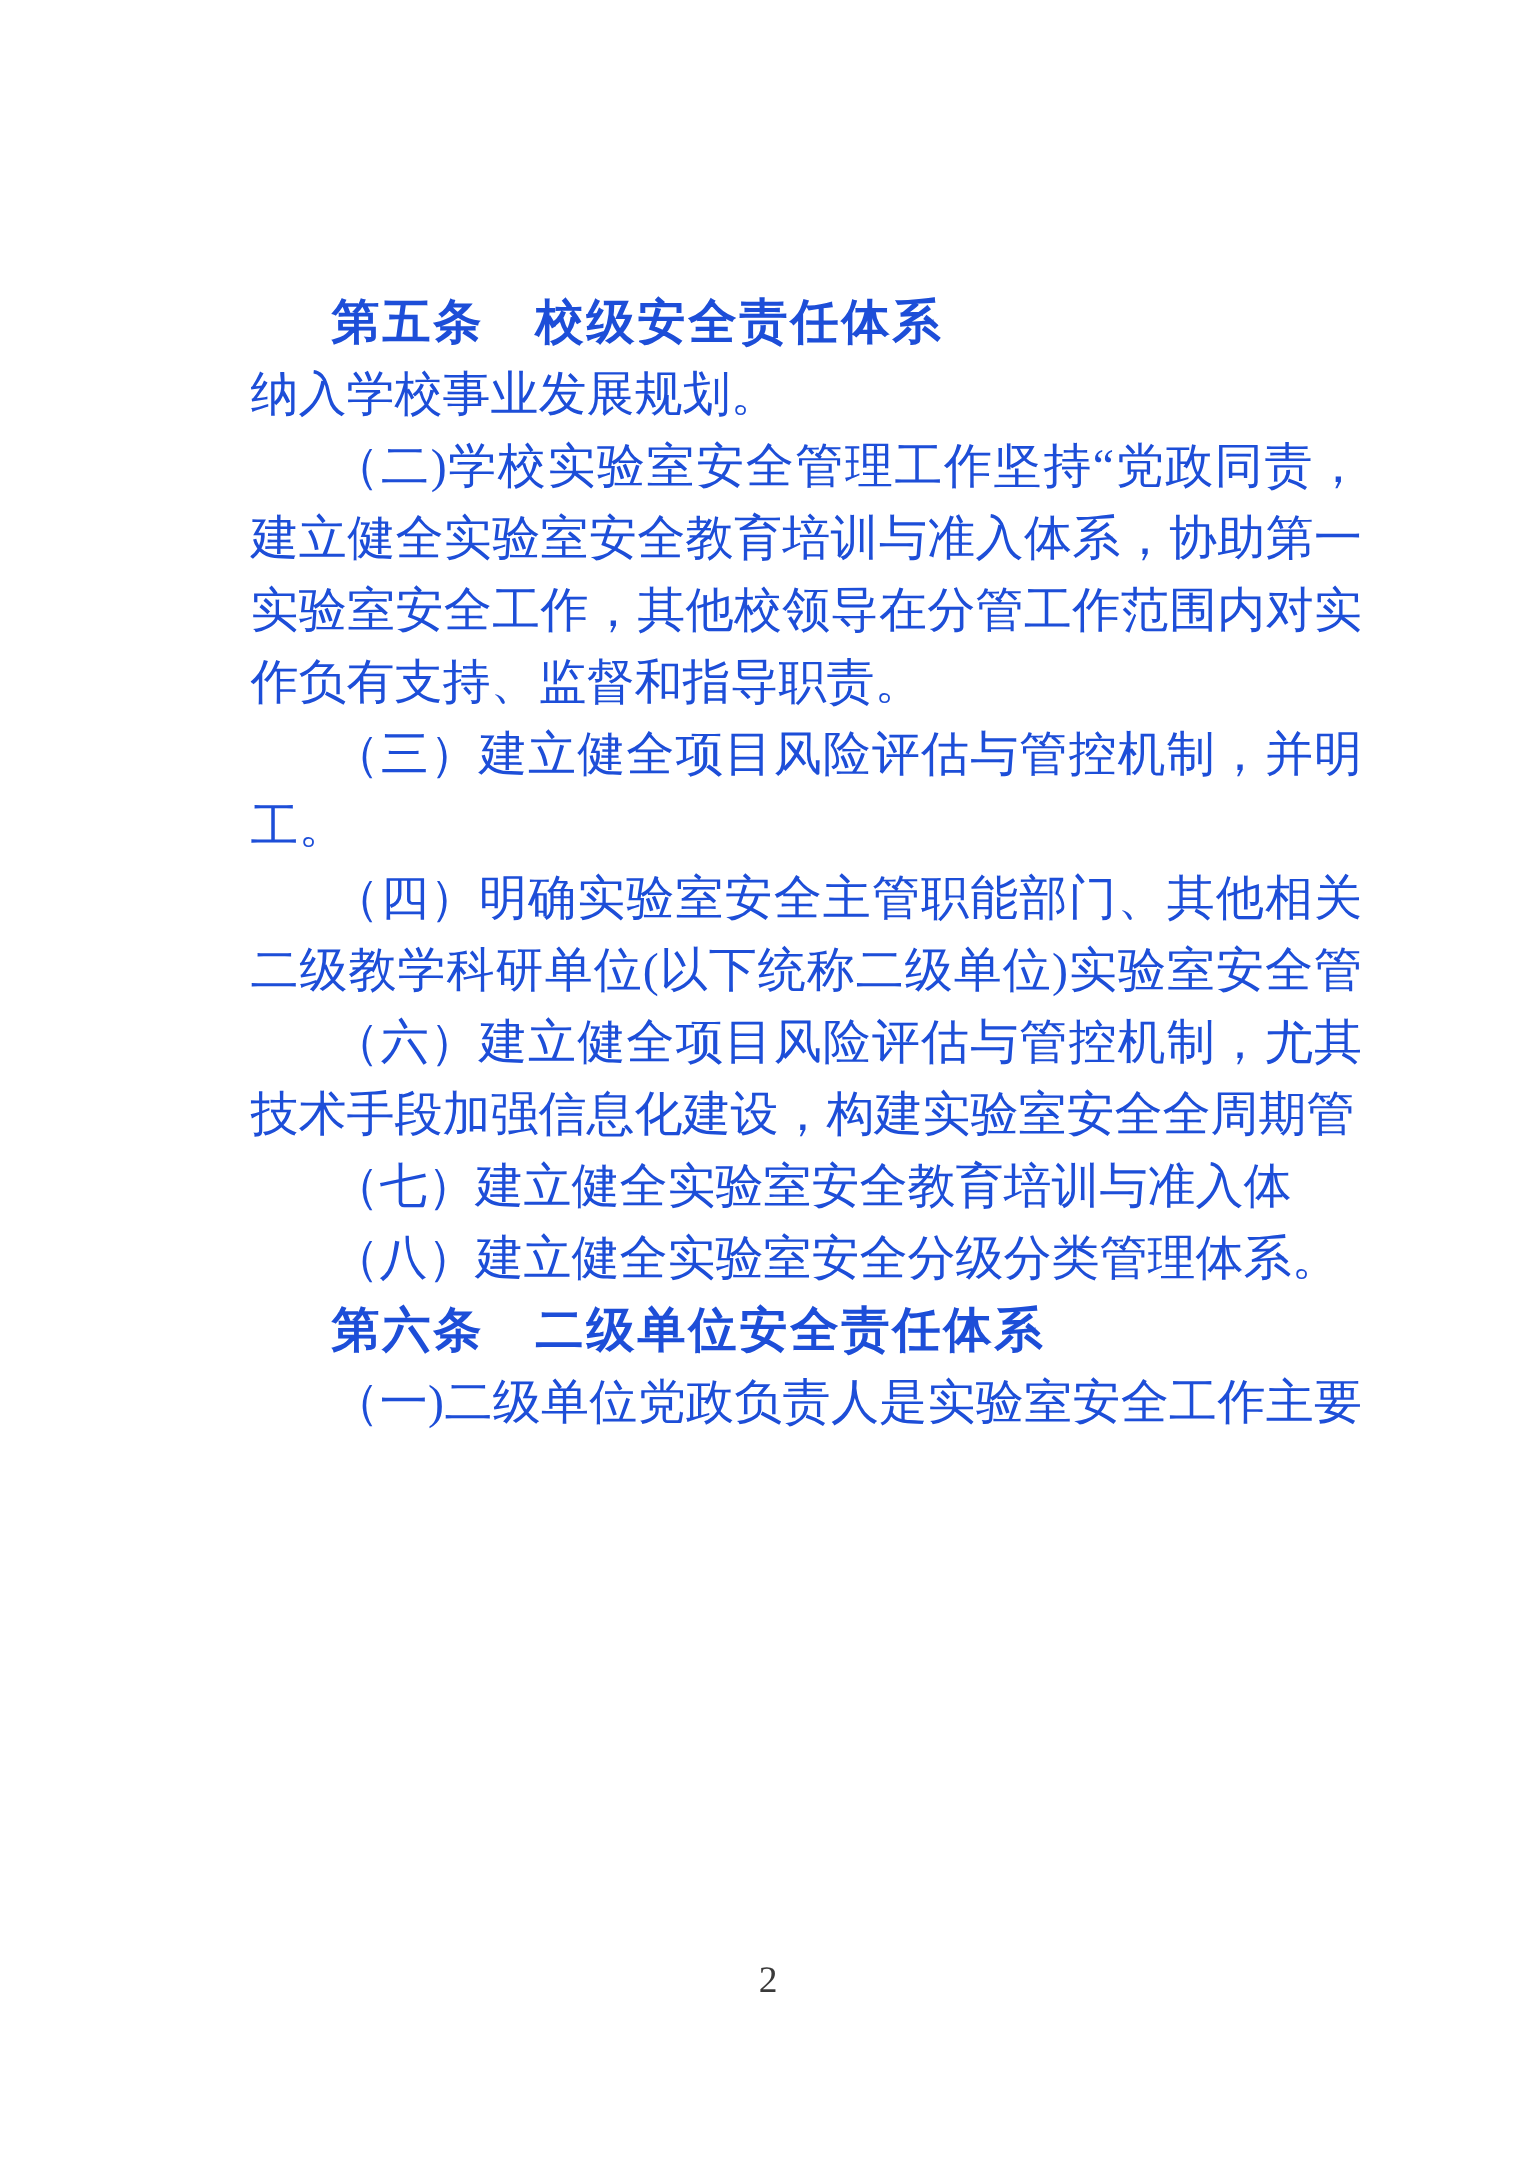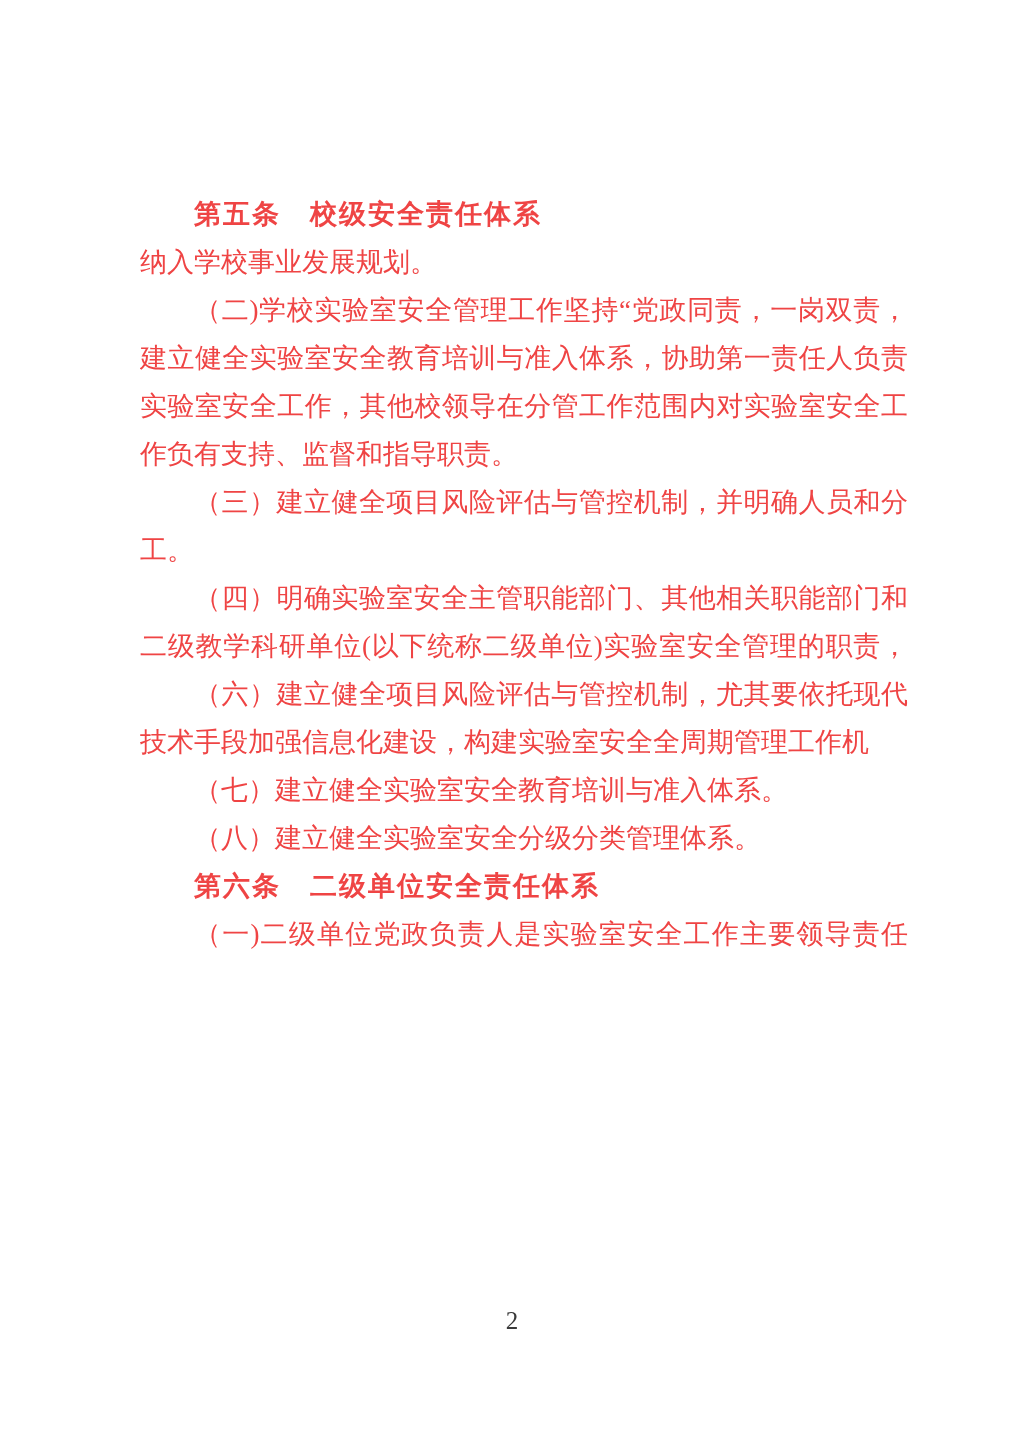--- a/index.html
+++ b/index.html
@@ -17,24 +17,25 @@
   }
   .doc-body {
     position: absolute;
     left: 140px;
     top: 190px;
     width: 768px;
   }
   .line {
     height: 48px;
     line-height: 48px;
-    font-size: 27px;
-    color: #ef4444;
+    font-size: 32px;
+    color: #1d4ed8;
     text-align: left;
     overflow: hidden;
+    margin-left: 27px;
   }
   .line.justify {
     text-align: justify;
     text-align-last: justify;
     -moz-text-align-last: justify;
     text-justify: inter-character;
   }
   .line.indent {
     padding-left: 54px;
   }

